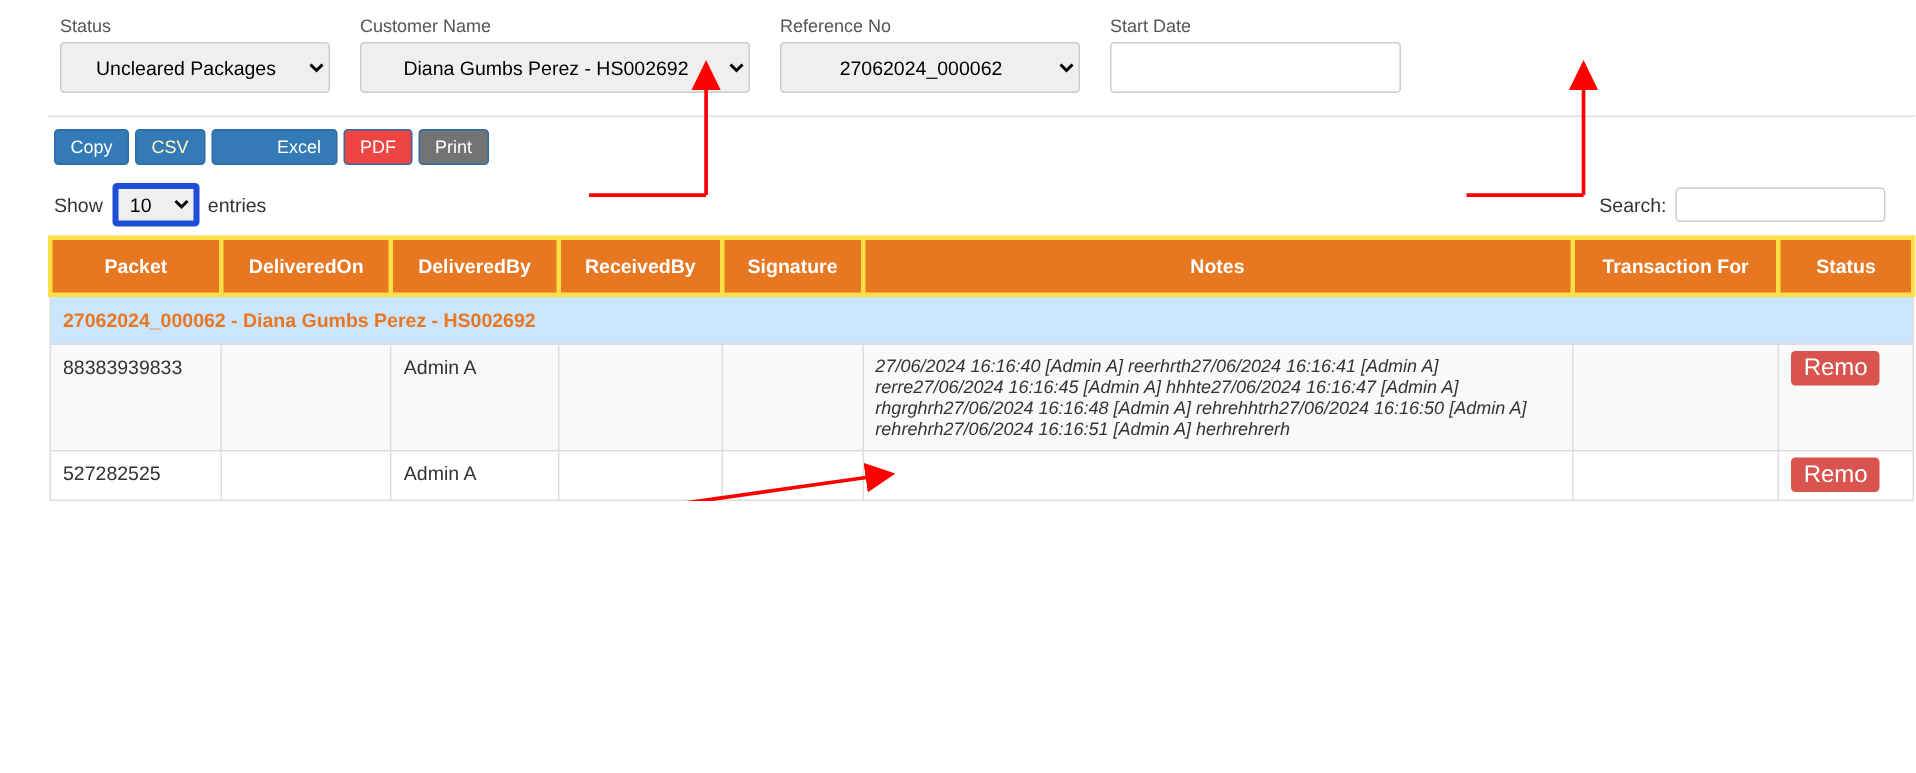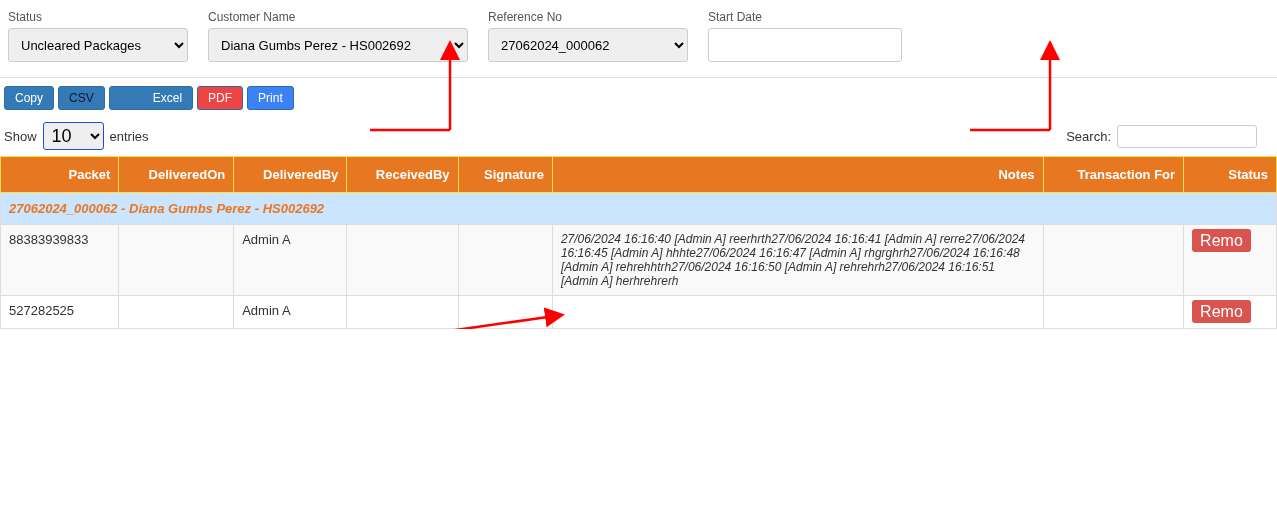--- a/index.html
+++ b/index.html
@@ -29,20 +29,21 @@
     .filter-group input[type="text"] {
       border: 1px solid #ccc;
       border-radius: 3px;
       padding: 5px 8px;
       font-size: 13px;
       height: 34px;
     }
     .filter-group select {
       min-width: 180px;
       cursor: pointer;
+      text-align: center;
     }
     .filter-group.customer-name select {
       min-width: 260px;
     }
     .filter-group.ref-no select {
       min-width: 200px;
     }
     .filter-group.start-date input {
       min-width: 160px;
     }
@@ -82,43 +83,43 @@
     .toolbar-btn {
       padding: 4px 10px;
       font-size: 12px;
       border: 1px solid #ccc;
       border-radius: 3px;
       cursor: pointer;
       background: #fff;
       color: #333;
     }
     .toolbar-btn.copy { background: #337ab7; color: #fff; border-color: #2e6da4; }
-    .toolbar-btn.csv { background: #337ab7; color: #0f172a; border-color: #2e6da4; }
+    .toolbar-btn.csv { background: #337ab7; color: #fef9c3; border-color: #2e6da4; }
     .toolbar-btn.excel { background: #337ab7; color: #fff; border-color: #2e6da4; padding-left: 43px; }
     .toolbar-btn.pdf { background: #ef4444; color: #fff; border-color: #2e6da4; }
-    .toolbar-btn.print { background: #3b82f6; color: #fff; border-color: #2e6da4; }
+    .toolbar-btn.print { background: #737373; color: #fff; border-color: #2e6da4; }
 
     
     .show-entries-row {
       display: flex;
       align-items: center;
       justify-content: space-between;
       padding: 4px 20px 6px 4px;
       font-size: 13px;
     }
     .show-entries-left {
       display: flex;
       align-items: center;
       gap: 6px;
     }
     .show-entries-left select {
-      border: 1px solid #1d4ed8;
+      border: 4px solid #1d4ed8;
       border-radius: 3px;
       padding: 2px 4px;
-      font-size: 18px;
+      font-size: 13px;
     }
     .show-entries-right {
       display: flex;
       align-items: center;
       gap: 6px;
     }
     .search-input {
       border: 1px solid #ccc;
       border-radius: 3px;
       padding: 3px 6px;
@@ -131,33 +132,32 @@
       width: 100%;
       border-collapse: collapse;
       font-size: 13px;
     }
     .data-table thead tr {
       background: #e87722;
       color: #fff;
     }
     .data-table thead th {
       padding: 10px 8px;
-      text-align: right;
+      text-align: center;
       font-weight: bold;
-      border: 1px solid #fde047;
+      border: 3px solid #fde047;
     }
     .data-table tbody tr.group-header {
       background: #cce5ff;
       color: #e87722;
       font-weight: bold;
     }
     .data-table tbody tr.group-header td {
       padding: 8px 8px;
       border: 1px solid #ddd;
-      font-style: italic;
     }
     .data-table tbody tr.data-row td {
       padding: 7px 8px;
       border: 1px solid #ddd;
       vertical-align: top;
     }
     .data-table tbody tr.data-row:nth-child(even) {
       background: #f9f9f9;
     }
 
@@ -183,21 +183,21 @@
       left: 0;
       width: 100%;
       height: 160px;
       pointer-events: none;
       z-index: 10;
     }
   </style>
 </head>
 <body>
 
-<div class="page-wrapper" style="position:relative;">
+<div class="page-wrapper" style="position:relative;margin-left:32px;">
 
   <svg class="svg-overlay" viewBox="0 0 1277 160" preserveAspectRatio="none" style="height:160px; position:absolute; top:0; left:0; pointer-events:none; z-index:10;">
 
     <defs>
       <marker id="arrowhead1" markerWidth="8" markerHeight="8" refX="4" refY="4" orient="auto">
         <path d="M0,0 L8,4 L0,8 Z" fill="red"></path>
       </marker>
       <marker id="arrowhead2" markerWidth="8" markerHeight="8" refX="4" refY="4" orient="auto">
         <path d="M0,0 L8,4 L0,8 Z" fill="red"></path>
       </marker>

